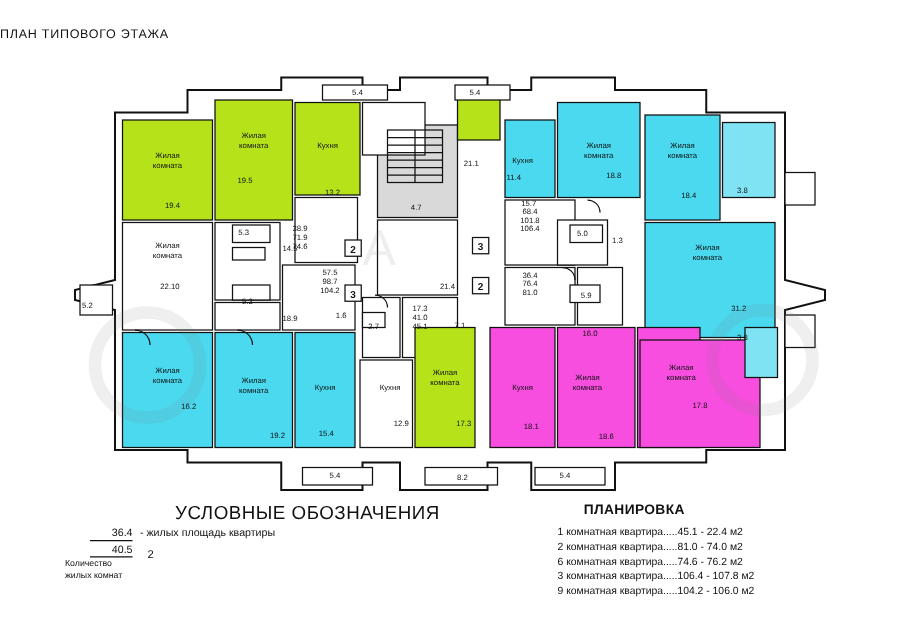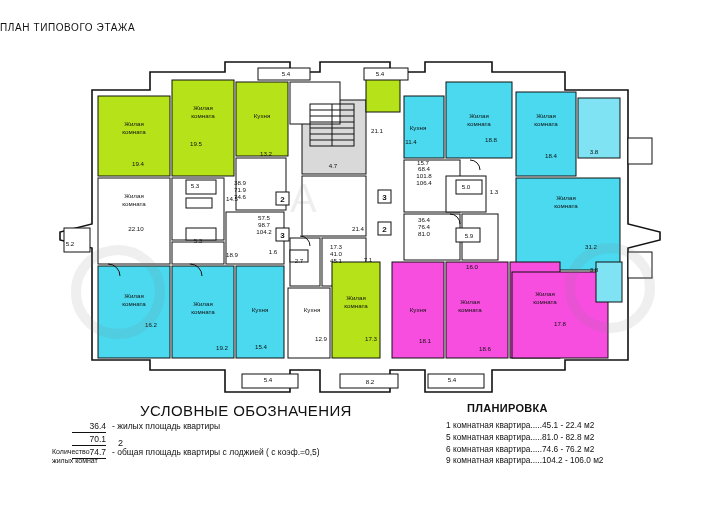--- a/index.html
+++ b/index.html
@@ -246,33 +246,30 @@
 <div class="ttl">ПЛАН ТИПОВОГО ЭТАЖА</div>
 
 <div class="legend-title">УСЛОВНЫЕ ОБОЗНАЧЕНИЯ</div>
 
 <div class="legend">
   <div class="row">
     <span class="num">36.4</span>
     <span class="txt">- жилых площадь квартиры</span>
   </div>
   <div class="row">
-    <span class="num">70.1</span>
-  </div>
-  <div class="row">
-    <span class="num">74.7</span>
-    <span class="txt">- общая площадь квартиры с лоджией ( с коэф.=0,5)</span>
+    <span class="num">40.5</span>
   </div>
 </div>
 
 <div class="qty">
   <div>Количество</div>
   <div>жилых комнат</div>
   <div class="big">2</div>
 </div>
 
 <div class="plan-title">ПЛАНИРОВКА</div>
 <div class="plan-list">
   <div>1 комнатная  квартира.....45.1 - 22.4 м2</div>
-  <div>5 комнатная  квартира.....81.0 - 82.8 м2</div>
+  <div>2 комнатная  квартира.....81.0 - 74.0 м2</div>
   <div>6 комнатная  квартира.....74.6 - 76.2 м2</div>
+  <div>3 комнатная  квартира.....106.4 - 107.8 м2</div>
   <div>9 комнатная  квартира.....104.2 - 106.0 м2</div>
 </div>
 
 </body></html>

